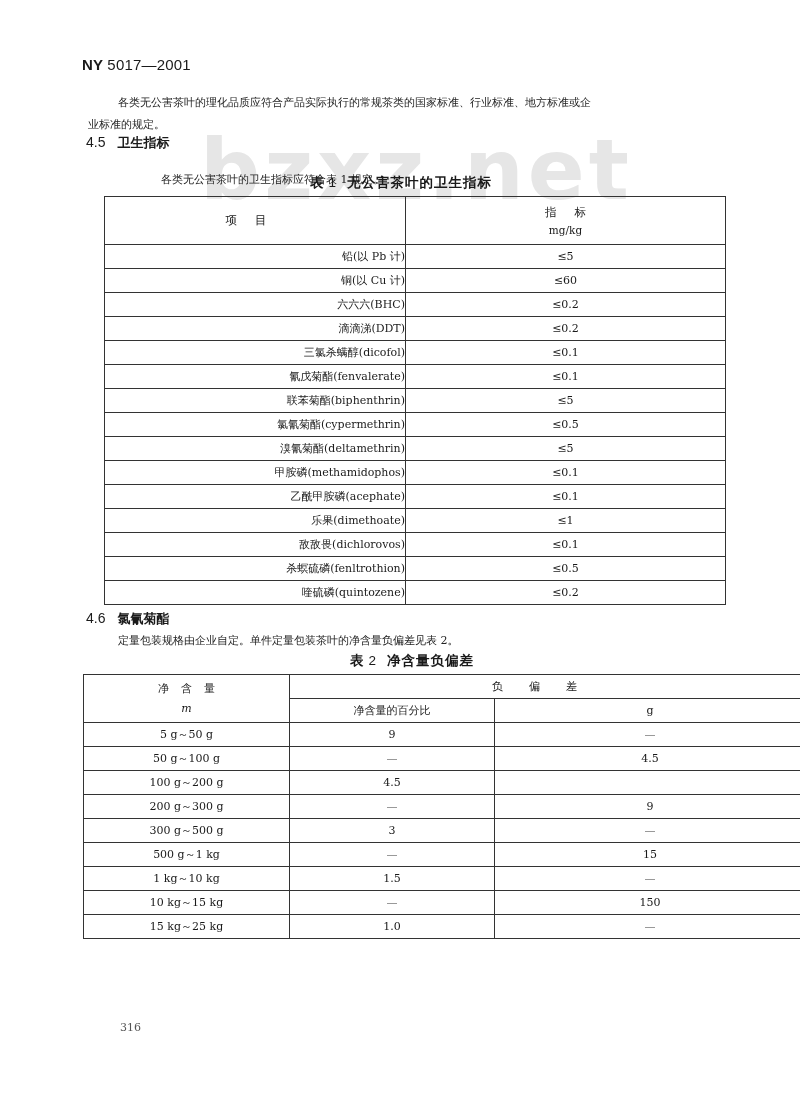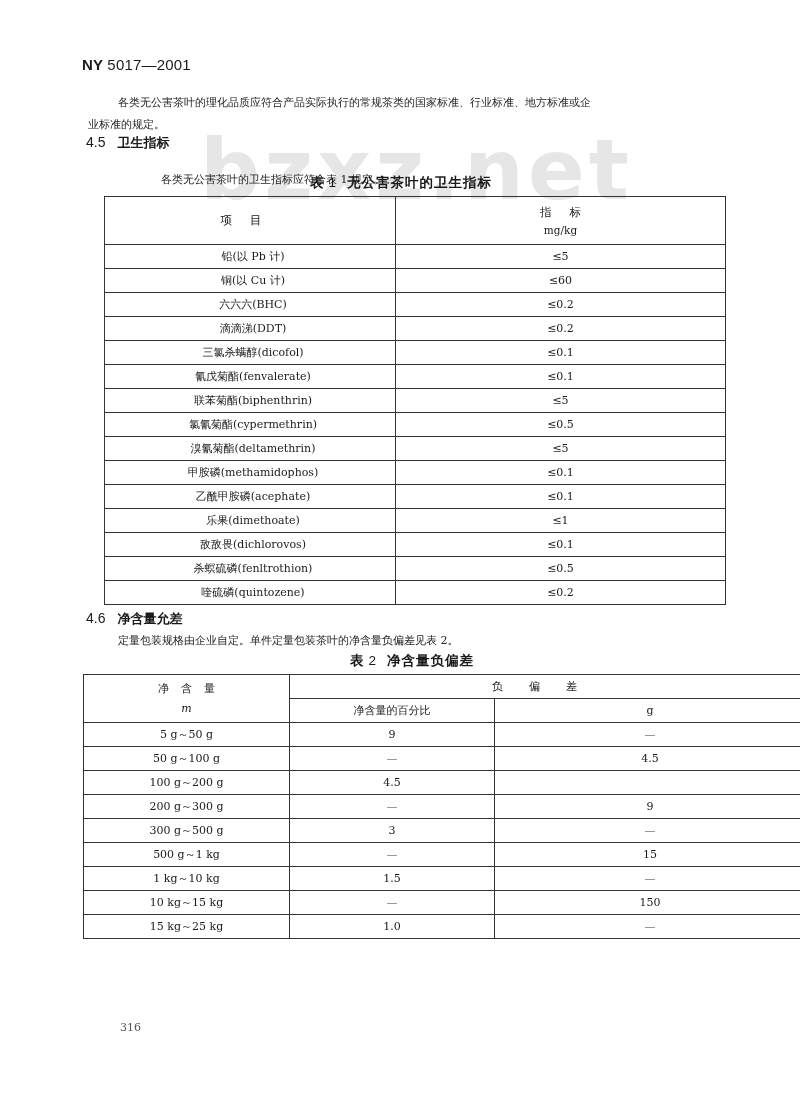--- a/index.html
+++ b/index.html
@@ -19,21 +19,21 @@
   .watermark {
     left: 200px; top: 128px; font-family: "DejaVu Sans", "Liberation Sans", sans-serif; font-weight: bold;
     font-size: 84px; color: #e6e6e6; letter-spacing: 4px; z-index: 0; line-height: 1;
   }
 
   table { border-collapse: collapse; position: absolute; z-index: 1; background: transparent; }
   td, th { border: 1px solid #333; font-weight: normal; padding: 0; }
   .t1 { left: 104px; top: 196px; width: 622px; }
   .t1 th { height: 47px; font-size: 11.5px; }
   .t1 td { height: 23px; font-size: 11px; }
-  .t1 td.item { padding-left: 6px; text-align: center; width: 284px; }
+  .t1 td.item { padding-left: 16px; text-align: right; width: 284px; }
   .t1 td.val { text-align: center; }
   .t1 th.h-item { width: 290px; text-align: center; letter-spacing: 18px; }
   .t1 th.h-val { text-align: center; line-height: 18px; }
   .t1 th.h-val .l1 { letter-spacing: 18px; display: block; margin-left: 18px; }
   .t1 th.h-val .l2 { display: block; font-size: 10.5px; }
 
   .t2 { left: 83px; top: 674px; width: 723px; }
   .t2 th { font-size: 11px; }
   .t2 td { height: 23px; font-size: 11px; text-align: center; }
   .t2 .c1 { width: 205px; }
@@ -136,21 +136,21 @@
         <td class="val">≤0.5</td>
       </tr>
     <tr>
         <td class="item">喹硫磷(quintozene)</td>
         <td class="val">≤0.2</td>
       </tr>
   </tbody>
 </table>
 
 <div class="abs sec" style="left:86px; top:610px;">
-  <span class="sn">4.6</span><span>净含量允差</span>
+  <span class="sn">4.6</span><span>氯氰菊酯</span>
 </div>
 <div class="abs para" style="left:118px; top:630px;">定量包装规格由企业自定。单件定量包装茶叶的净含量负偏差见表 2。</div>
 
 <div class="abs caption" style="left:330px; top:652px;">
   <span>表</span><span class="tn">2</span><span>净含量负偏差</span>
 </div>
 
 <table class="t2">
   <thead>
     <tr>

